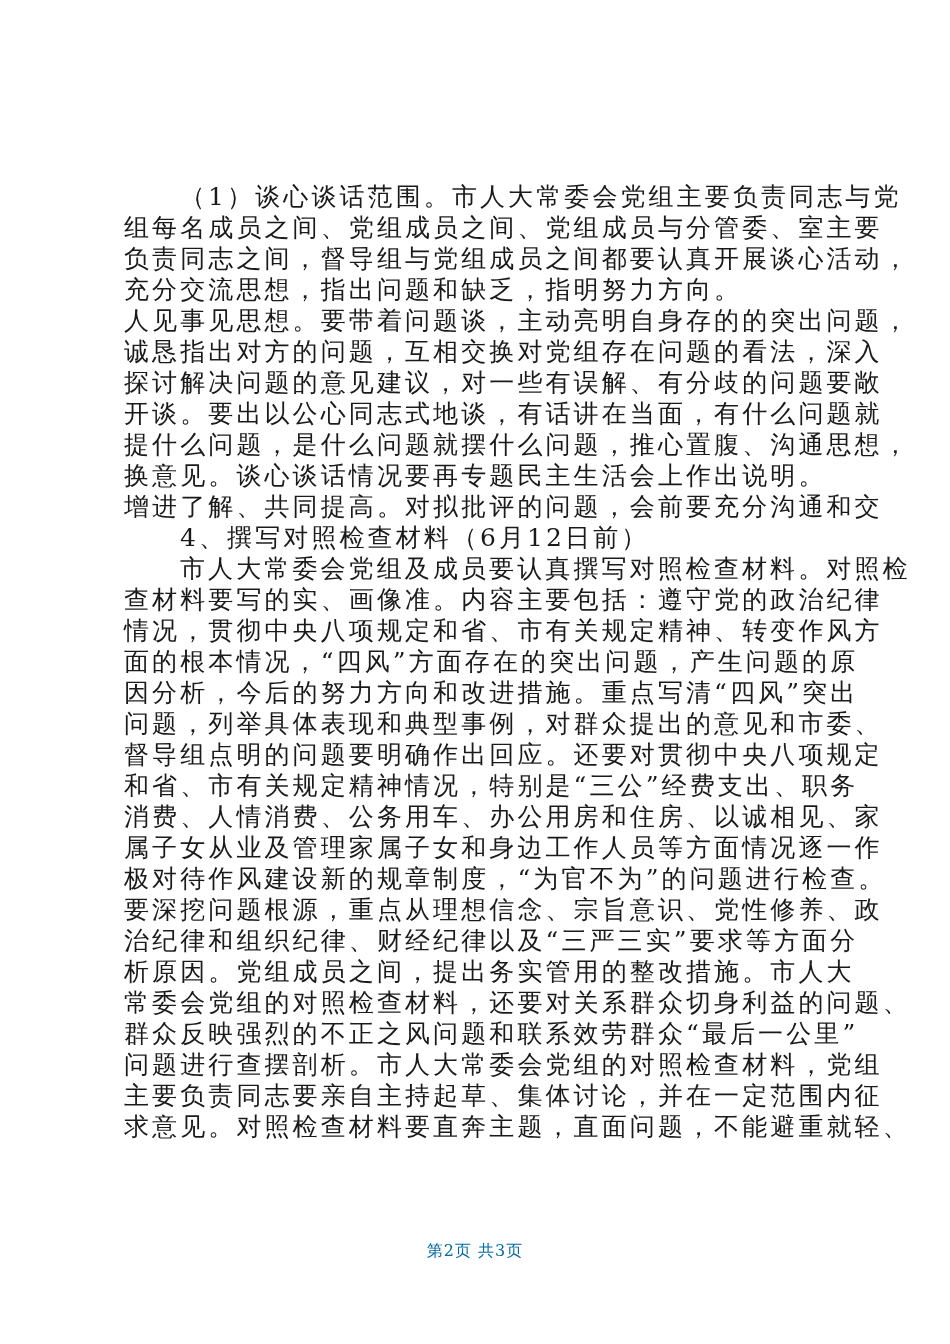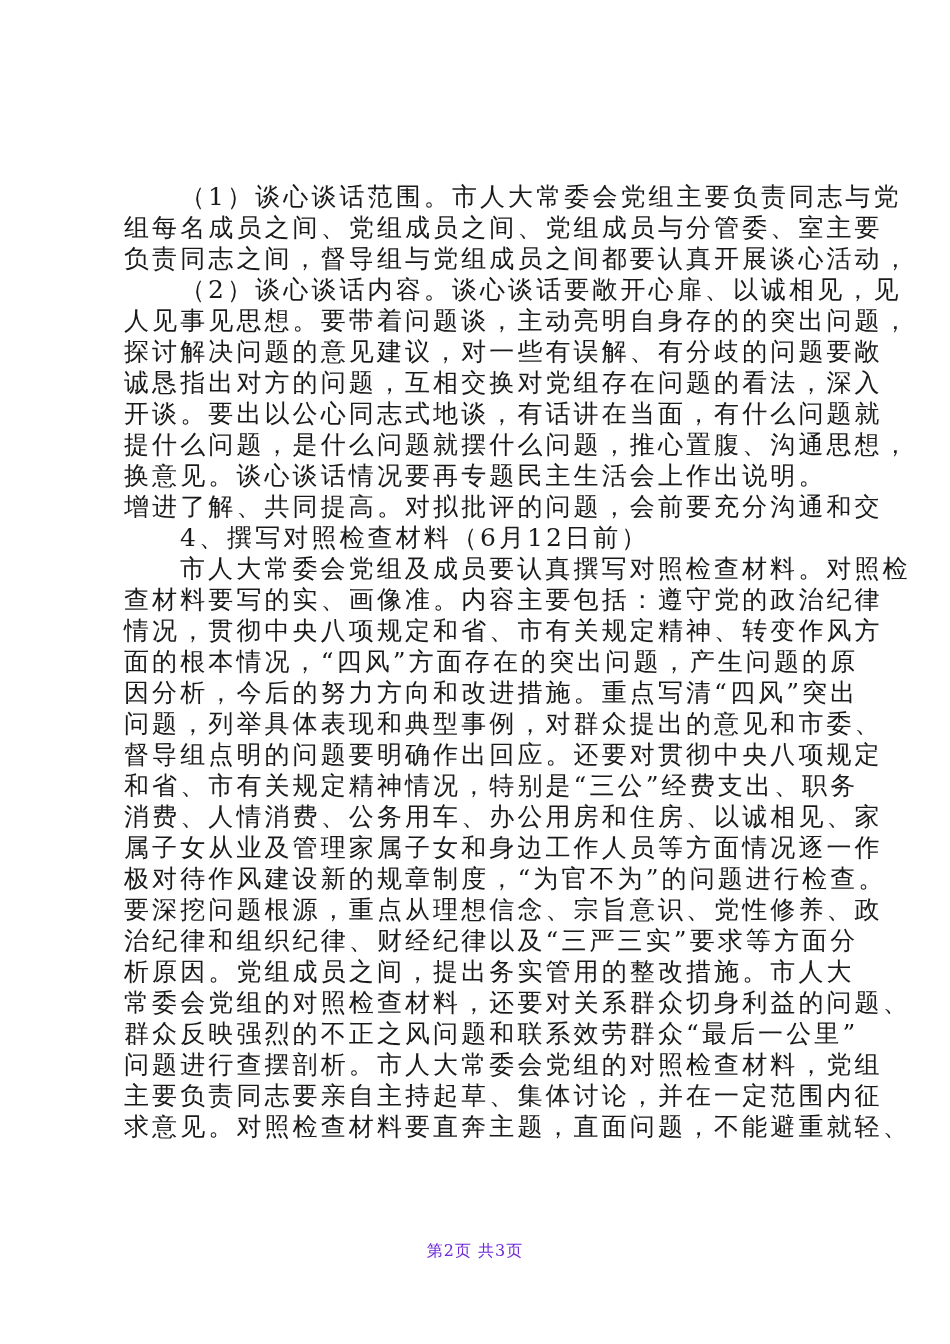--- a/index.html
+++ b/index.html
@@ -38,36 +38,36 @@
   }
   .indent { padding-left: 56px; }
   .footer {
     position: absolute;
     left: 0;
     width: 950px;
     top: 1240px;
     text-align: center;
     font-size: 16px;
     line-height: 22px;
-    color: #6d28d9;
+    color: #0369a1;
     letter-spacing: 1px;
   }
 </style>
 </head>
 <body>
 
 <div class="page">
   <div class="body-text" id="body-text">
     <div class="line indent">（1）谈心谈话范围。市人大常委会党组主要负责同志与党</div>
     <div class="line">组每名成员之间、党组成员之间、党组成员与分管委、室主要</div>
     <div class="line">负责同志之间，督导组与党组成员之间都要认真开展谈心活动，</div>
-    <div class="line indent">（2）谈心谈话内容。谈心谈话要敞开心扉、以诚相见，见</div>
+    <div class="line">充分交流思想，指出问题和缺乏，指明努力方向。</div>
     <div class="line">人见事见思想。要带着问题谈，主动亮明自身存的的突出问题，</div>
+    <div class="line">诚恳指出对方的问题，互相交换对党组存在问题的看法，深入</div>
     <div class="line">探讨解决问题的意见建议，对一些有误解、有分歧的问题要敞</div>
-    <div class="line">诚恳指出对方的问题，互相交换对党组存在问题的看法，深入</div>
     <div class="line">开谈。要出以公心同志式地谈，有话讲在当面，有什么问题就</div>
     <div class="line">提什么问题，是什么问题就摆什么问题，推心置腹、沟通思想，</div>
     <div class="line">换意见。谈心谈话情况要再专题民主生活会上作出说明。</div>
     <div class="line">增进了解、共同提高。对拟批评的问题，会前要充分沟通和交</div>
     <div class="line indent">4、撰写对照检查材料（6月12日前）</div>
     <div class="line indent">市人大常委会党组及成员要认真撰写对照检查材料。对照检</div>
     <div class="line">查材料要写的实、画像准。内容主要包括：遵守党的政治纪律</div>
     <div class="line">情况，贯彻中央八项规定和省、市有关规定精神、转变作风方</div>
     <div class="line">面的根本情况，“四风”方面存在的突出问题，产生问题的原</div>
     <div class="line">因分析，今后的努力方向和改进措施。重点写清“四风”突出</div>

